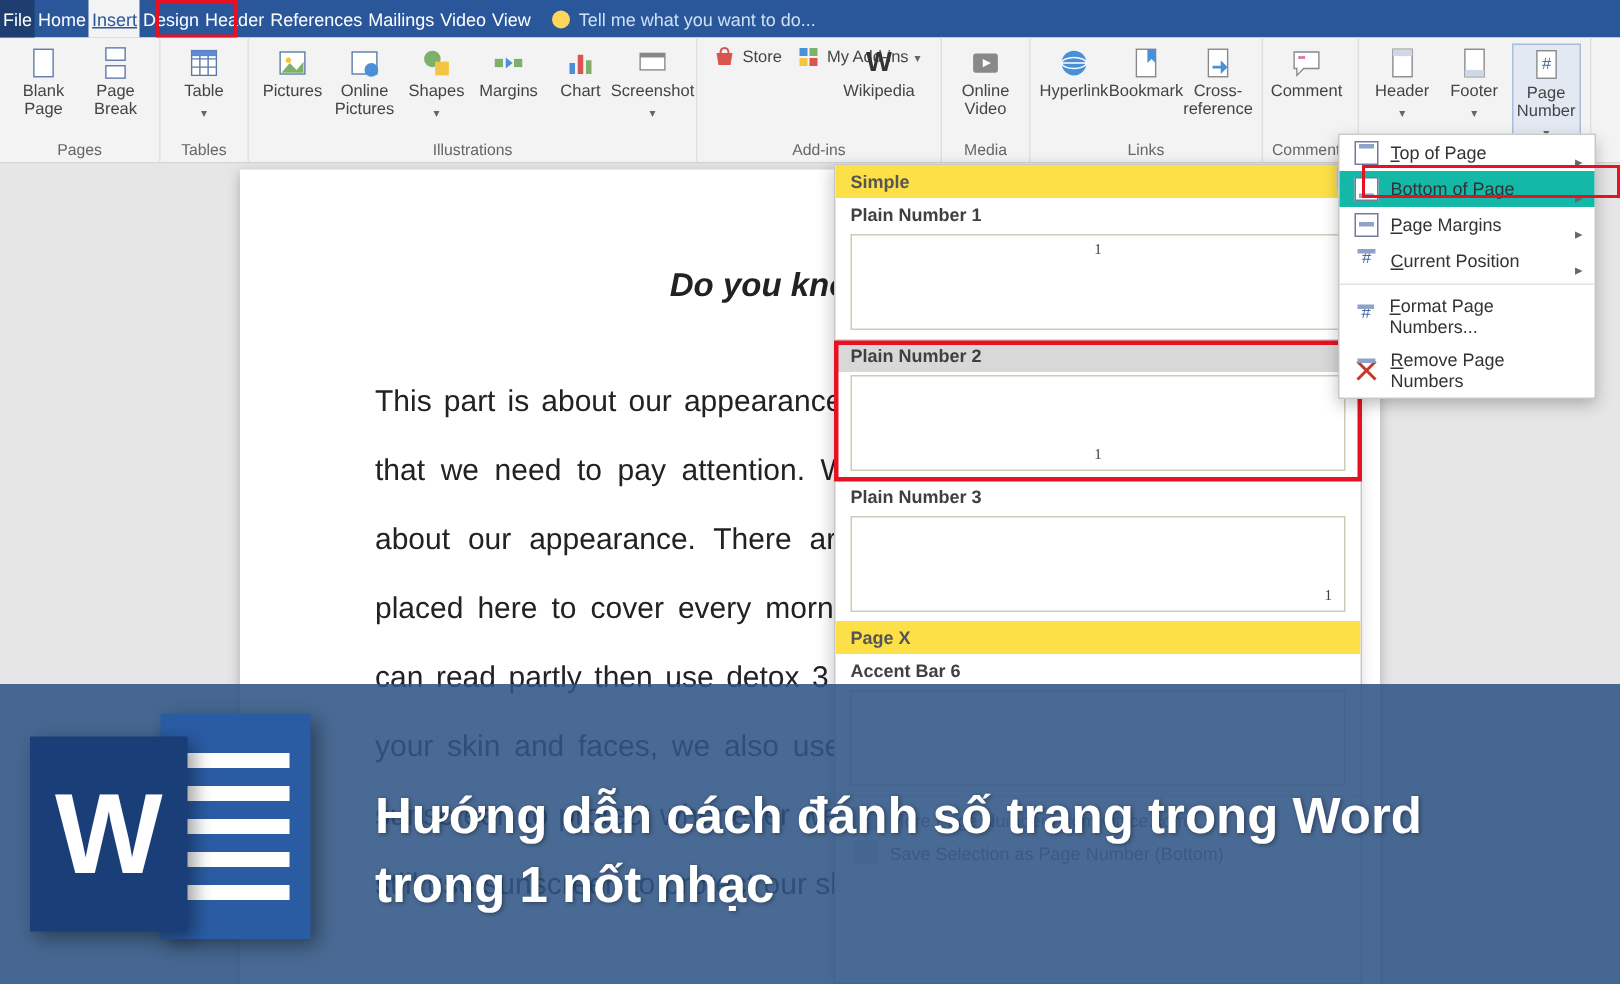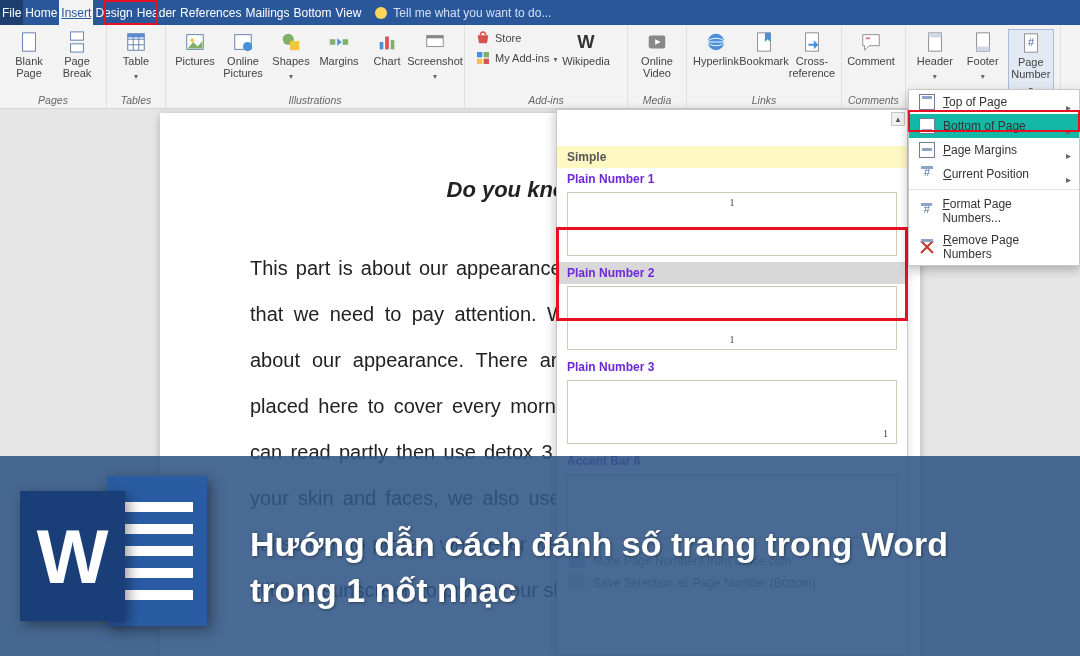--- a/index.html
+++ b/index.html
@@ -13,52 +13,52 @@
 .menubar .tell { display: flex; align-items: center; gap: 6px; color: #cfe0f4; padding-left: 12px; }
 .menubar .bulb { width: 12px; height: 12px; background: #ffd65c; border-radius: 50%; }
 
 
 .insert-highlight { position: absolute; left: 104px; top: 0; width: 54px; height: 25px; border: 2px solid #e81123; pointer-events: none; }
 
 
 .ribbon { background: #f3f3f3; border-bottom: 1px solid #d6d6d6; height: 84px; display: flex; font-size: 11px; color: #444; }
 .group { border-right: 1px solid #e1e1e1; display: flex; flex-direction: column; justify-content: space-between; padding: 4px 6px 2px; }
 .group-row { display: flex; gap: 2px; align-items: flex-start; }
-.grouplabel { text-align: center; font-size: 10.5px; color: #666; padding-top: 2px; font-style: italic; }
+.grouplabel { text-align: center; font-size: 10.5px; color: #666; padding-top: 2px; }
 .btn { display: flex; flex-direction: column; align-items: center; width: 46px; gap: 2px; padding: 2px 0; cursor: pointer; line-height: 1.1; text-align: center; }
 .btn.small { width: auto; flex-direction: row; gap: 4px; padding: 1px 4px; }
 .btn .caret::after { content: "▾"; font-size: 8px; color: #666; }
 .ico { width: 22px; height: 22px; display: inline-block; }
 .ico svg { width: 100%; height: 100%; }
 
 
 .doc-wrap { position: absolute; top: 109px; left: 0; right: 0; bottom: 0; background: #e6e6e6; display: flex; justify-content: center; }
 .page { margin-top: 4px; width: 760px; background: #fff; box-shadow: 0 2px 8px rgba(0,0,0,.25); padding: 64px 90px 40px; font-family: "Times New Roman", serif; color: #222; }
 .page h2 { font-style: italic; font-weight: bold; font-size: 22px; text-align: center; margin-bottom: 42px; }
 .page p { font-size: 20px; line-height: 2.3; text-align: justify; }
 
 
-.pn-dropdown { position: absolute; top: 89px; right: 0; width: 172px; background: #fff; border: 1px solid #c8c8c8; box-shadow: 0 4px 10px rgba(0,0,0,.25); font-size: 12px; color: #333; z-index: 40; }
+.pn-dropdown { position: absolute; top: 89px; right: 16px; width: 172px; background: #fff; border: 1px solid #c8c8c8; box-shadow: 0 4px 10px rgba(0,0,0,.25); font-size: 12px; color: #333; z-index: 40; }
 .pn-dropdown .item { display: flex; align-items: center; gap: 8px; padding: 4px 10px; position: relative; cursor: pointer; }
 .pn-dropdown .item.hl { background: #14b8a6; }
 .pn-dropdown .item .sub::after { content: "▸"; position: absolute; right: 8px; font-size: 10px; color: #666; }
 .pn-dropdown .sep { height: 1px; background: #e1e1e1; margin: 3px 0; }
 .pn-ico { width: 16px; height: 16px; display: inline-block; border: 1px solid #707d9a; position: relative; background: #fff; }
 .pn-ico::after { content: ""; position: absolute; left: 2px; right: 2px; height: 3px; background: #8ea3c8; }
 .pn-ico.top::after { top: 1px; }
 .pn-ico.bot::after { bottom: 1px; }
 .pn-ico.mid::after { top: 5px; }
 .pn-ico.cur { border: none; }
 .pn-ico.cur::before { content: "#"; position: absolute; inset: 0; text-align: center; font-size: 11px; color: #4a6aa0; }
 .pn-highlight { position: absolute; top: 110px; right: 0; width: 172px; height: 22px; border: 2px solid #e81123; pointer-events: none; z-index: 41; }
 
 
 .gallery { position: absolute; top: 109px; left: 556px; width: 352px; bottom: 0; background: #fff; border: 1px solid #c8c8c8; box-shadow: -2px 2px 10px rgba(0,0,0,.2); font-size: 12px; color: #444; z-index: 30; overflow: hidden; }
-.gallery .section { background: #fef9c3; padding: 4px 10px; font-weight: bold; color: #555; margin-top: 36px; }
-.gallery .option-title { font-weight: bold; padding: 4px 10px; color: #6d28d9; }
+.gallery .section { background: #fde047; padding: 4px 10px; font-weight: bold; color: #555; }
+.gallery .option-title { font-weight: bold; padding: 4px 10px; color: #404040; }
 .gallery .preview { margin: 2px 10px 6px; height: 64px; border: 1px solid #d0cbb6; background: #fff; position: relative; }
 .gallery .preview .num { position: absolute; font-family: "Times New Roman", serif; font-size: 10px; }
 .gallery .preview .num.center-bot { left: 50%; bottom: 4px; transform: translateX(-50%); }
 .gallery .preview .num.center-top { left: 50%; top: 4px; transform: translateX(-50%); }
 .gallery .preview .num.right-bot { right: 8px; bottom: 4px; }
 .gallery .bottom-items { border-top: 1px solid #e1e1e1; padding: 4px 0; }
 .gallery .bottom-items .item { display: flex; align-items: flex-end; gap: 8px; padding: 3px 12px; color: #7d7d7d; }
 .gallery-highlight { position: absolute; top: 227px; left: 556px; width: 352px; height: 94px; border: 3px solid #e81123; pointer-events: none; z-index: 31; }
 .scroll-arrow { position: absolute; right: 2px; top: 2px; width: 14px; height: 14px; background: #f1f1f1; border: 1px solid #c8c8c8; font-size: 9px; text-align: center; line-height: 12px; color: #555; }
 
@@ -76,21 +76,21 @@
 <body>
 
 <div class="menubar">
   <div class="tab file">File</div>
   <div class="tab">Home</div>
   <div class="tab active">Insert</div>
   <div class="tab">Design</div>
   <div class="tab">Header</div>
   <div class="tab">References</div>
   <div class="tab">Mailings</div>
-  <div class="tab">Bottom</div>
+  <div class="tab">Video</div>
   <div class="tab">View</div>
   <div class="tell">
     <span class="bulb"></span>
     <span>Tell me what you want to do...</span>
   </div>
 </div>
 <div class="insert-highlight"></div>
 
 <div class="ribbon">
 
@@ -178,21 +178,21 @@
               <rect x="3" y="5" width="18" height="3" fill="#888"></rect>
             </svg></span>
           <span>Screenshot</span>
           <span class="caret"></span>
         </div>
     </div>
     <div class="grouplabel">Illustrations</div>
   </div>
 
   <div class="group">
-    <div class="group-row" style="flex-direction:column;gap:2px;">
+    <div class="group-row" style="flex-direction:row;gap:2px;">
       <div class="btn small">
           <span class="ico" style="width:16px;height:16px"><svg viewBox="0 0 24 24">
               <path d="M4 8 L20 8 L18 20 L6 20 Z" fill="#d9534f"></path>
               <path d="M8 8 Q8 3 12 3 Q16 3 16 8" fill="none" stroke="#d9534f" stroke-width="2"></path>
             </svg></span>
           <span>Store</span>
         </div>
       <div class="btn small">
           <span class="ico" style="width:16px;height:16px"><svg viewBox="0 0 24 24">
               <rect x="3" y="3" width="8" height="8" fill="#4a90d9"></rect>
@@ -322,20 +322,21 @@
   <div class="option-title" style="background:#d8d8d8">Plain Number 2</div>
   <div class="preview">
       <span class="num center-bot">1</span>
     </div>
 
   <div class="option-title">Plain Number 3</div>
   <div class="preview">
       <span class="num right-bot">1</span>
     </div>
 
+  <div class="section">Page X</div>
   <div class="option-title">Accent Bar 6</div>
   <div class="preview"></div>
 
   <div class="bottom-items">
     <div class="item">
         <span style="width:16px;height:16px;display:inline-block;background:#bfc9d8"></span>
         <span>More Page Numbers from Office.com</span>
       </div>
     <div class="item">
         <span style="width:16px;height:16px;display:inline-block;background:#d8d8d8"></span>

